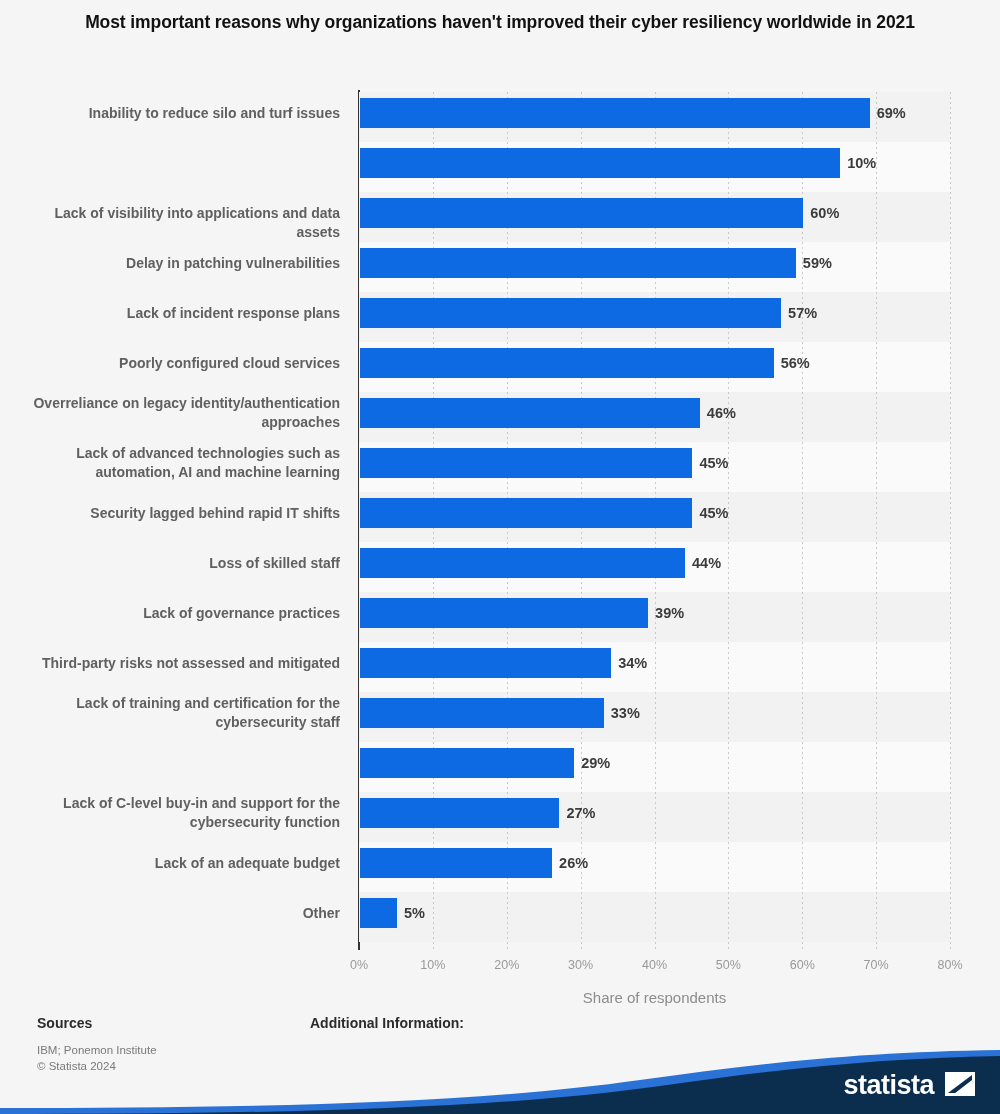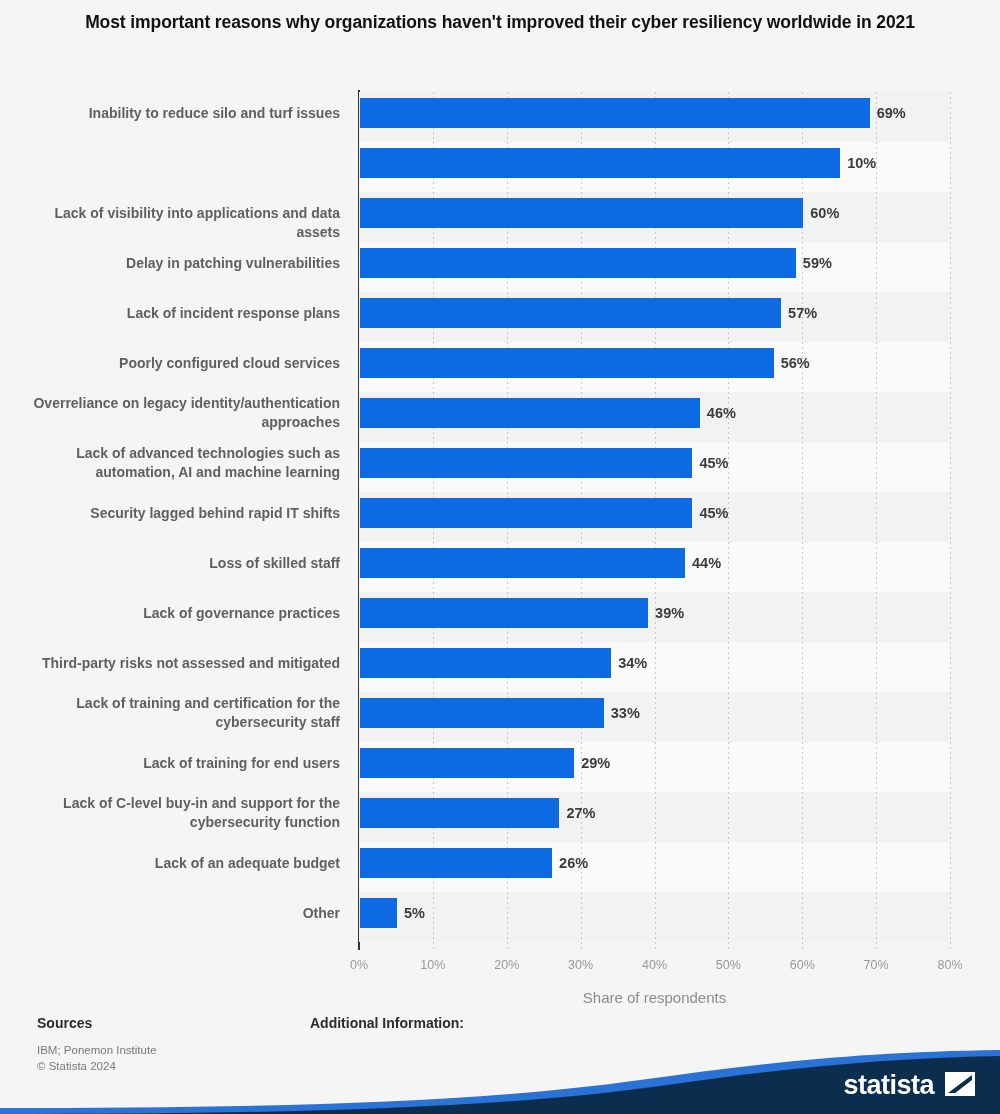--- a/index.html
+++ b/index.html
@@ -203,21 +203,20 @@
     <div class="cat-label" style="top: 161.5px;">Delay in patching vulnerabilities</div>
     <div class="cat-label" style="top: 211.5px;">Lack of incident response plans</div>
     <div class="cat-label" style="top: 261.5px;">Poorly configured cloud services</div>
     <div class="cat-label" style="top: 352px;">Lack of advanced technologies such as automation, AI and machine learning</div>
     <div class="cat-label" style="top: 302px;">Overreliance on legacy identity/authentication approaches</div>
     <div class="cat-label" style="top: 411.5px;">Security lagged behind rapid IT shifts</div>
     <div class="cat-label" style="top: 461.5px;">Loss of skilled staff</div>
     <div class="cat-label" style="top: 511.5px;">Lack of governance practices</div>
     <div class="cat-label" style="top: 561.5px;">Third-party risks not assessed and mitigated</div>
     <div class="cat-label" style="top: 602px;">Lack of training and certification for the cybersecurity staff</div>
-    <div class="cat-label" style="top: 661.5px;">Lack of training for end users</div>
     <div class="cat-label" style="top: 702px;">Lack of C-level buy-in and support for the cybersecurity function</div>
     <div class="cat-label" style="top: 761.5px;">Lack of an adequate budget</div>
     <div class="cat-label" style="top: 811.5px;">Other</div>
   </div>
 
 <div id="plot-area">
     <div class="row-band odd" style="top: 0px;"></div>
     <div class="row-band even" style="top: 50px;"></div>
     <div class="row-band odd" style="top: 100px;"></div>
     <div class="row-band even" style="top: 150px;"></div>

